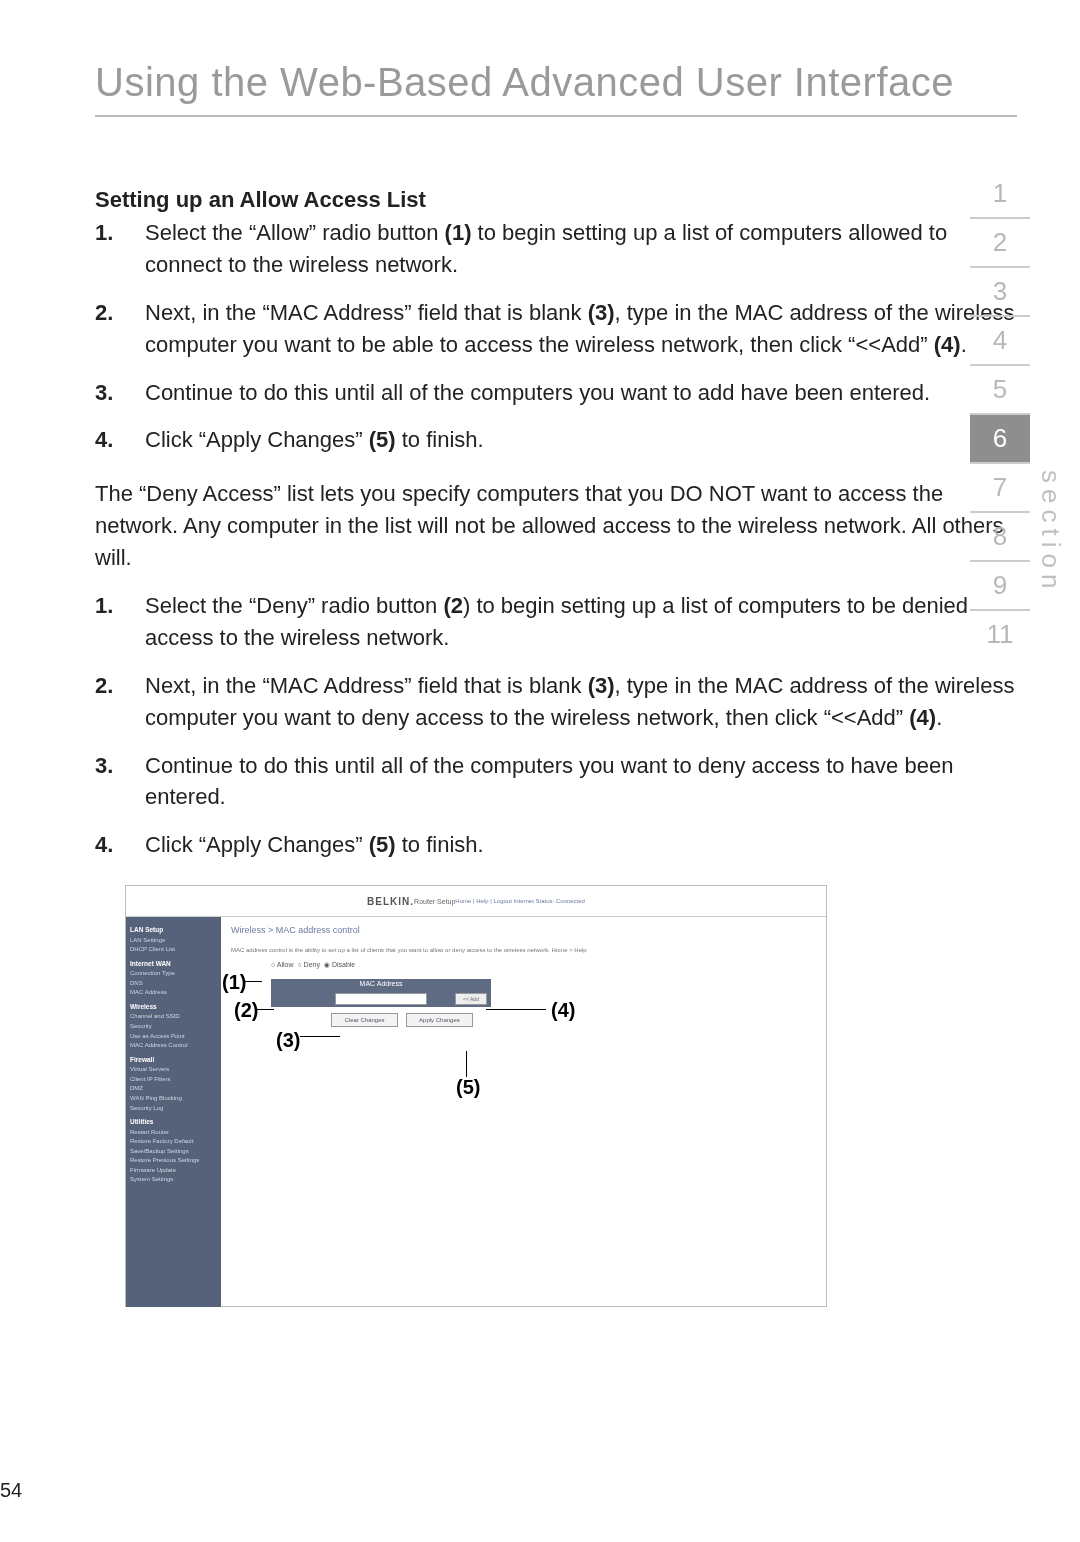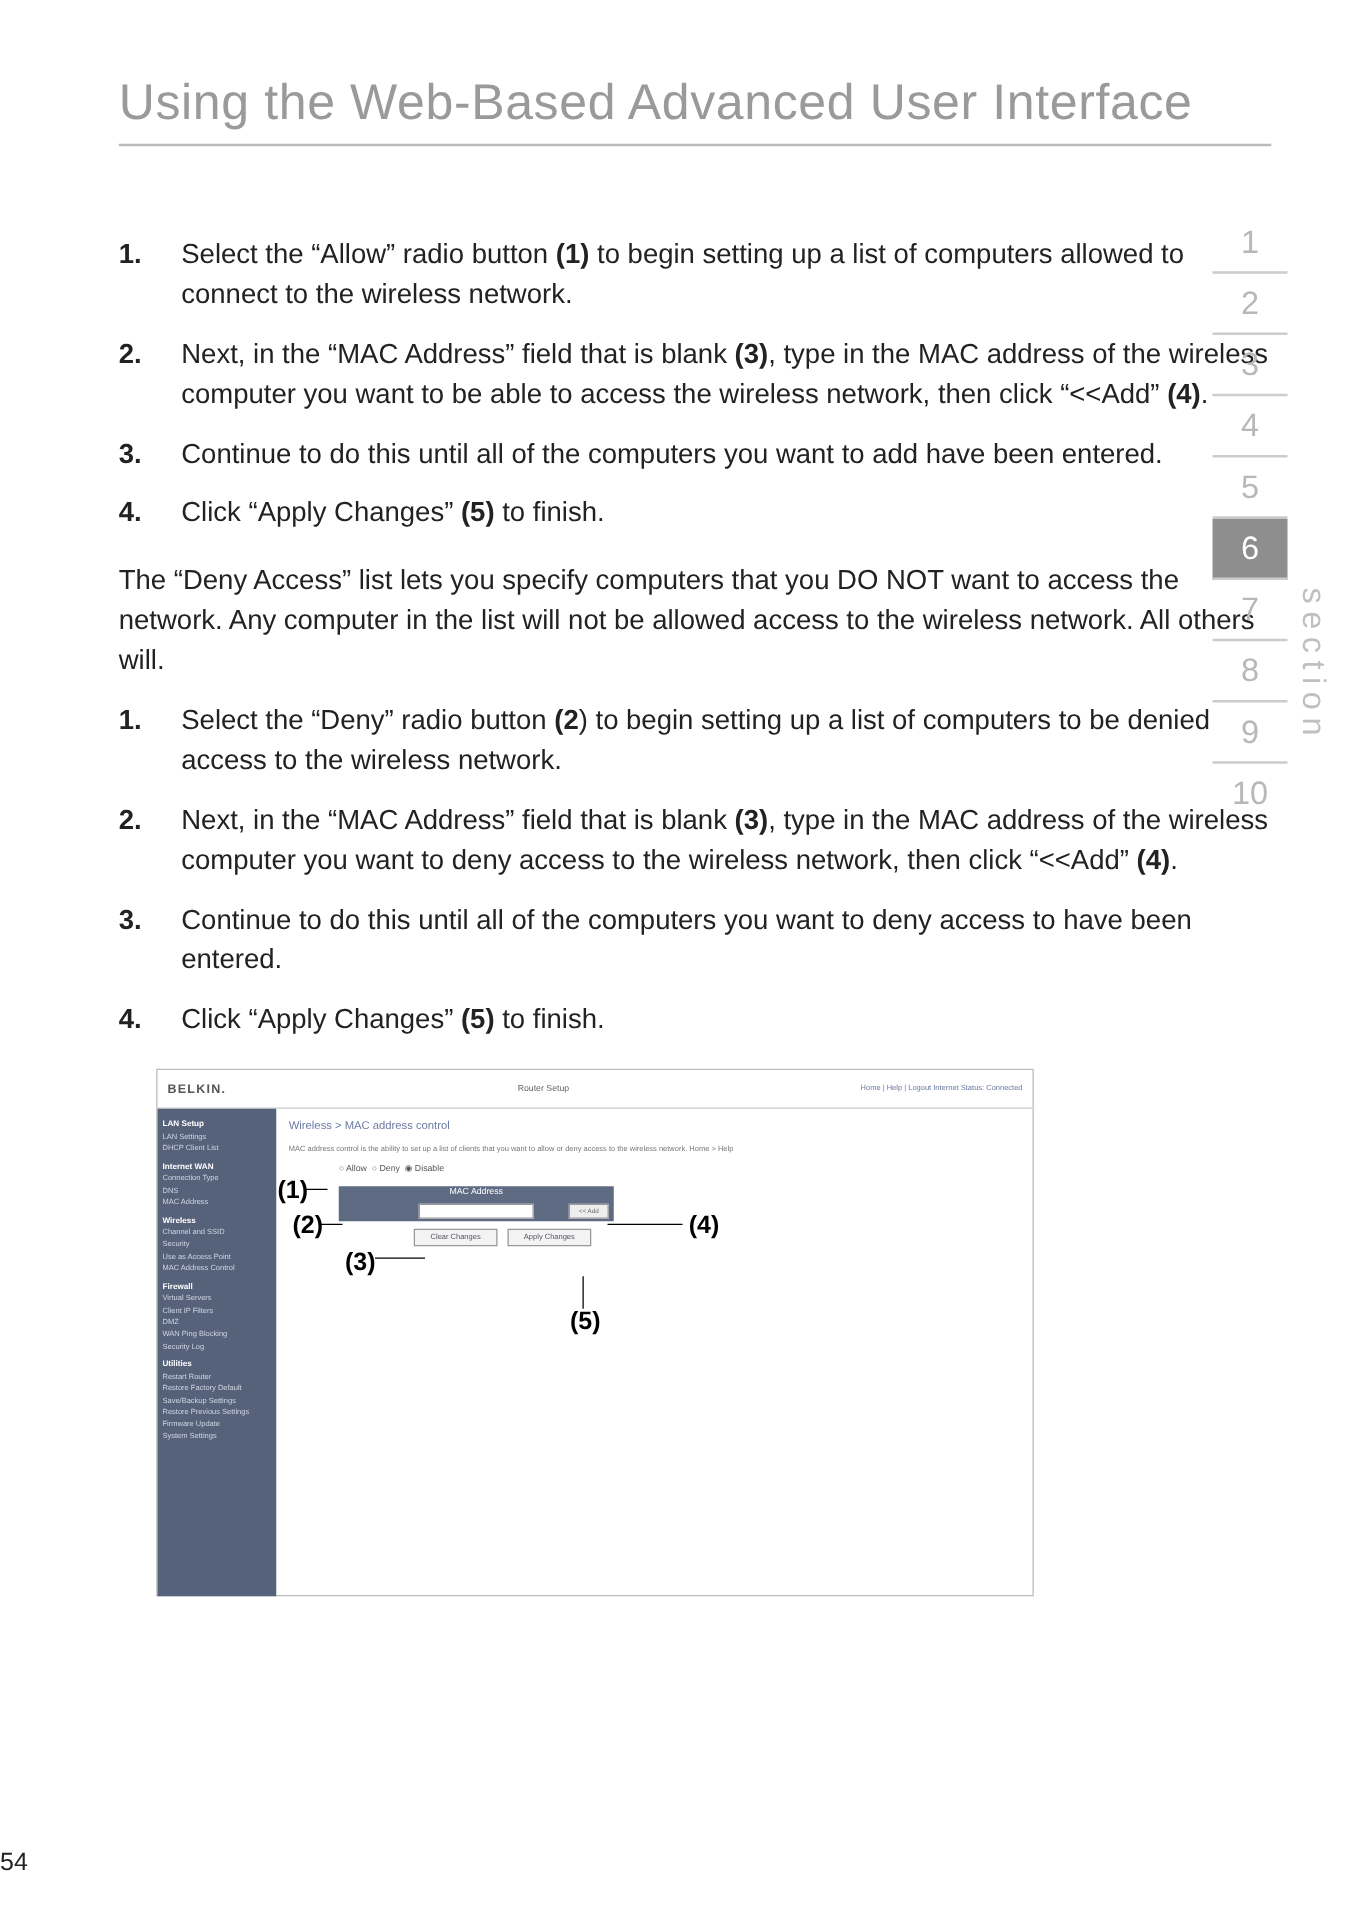--- a/index.html
+++ b/index.html
@@ -13,21 +13,21 @@
   ol.steps .n{font-weight:700;min-width:30px}
   b{font-weight:700}
   .pagenum{position:absolute;bottom:40px;left:0;width:100%;text-align:left;font-size:20px}
   .sidebar{position:absolute;top:170px;right:50px;width:60px;text-align:center}
   .sidebar .cell{font-size:26px;color:#b8b8b8;padding:8px 0;border-bottom:2px solid #ccc}
   .sidebar .cell:last-child{border-bottom:none}
   .sidebar .cell.active{background:#8e8e8e;color:#fff}
   .side-label{position:absolute;top:470px;right:14px;color:#c0c0c0;font-size:26px;letter-spacing:6px;writing-mode:vertical-rl;text-orientation:mixed}
   
   .shot{position:relative;width:700px;height:420px;margin:24px 0 0 30px;border:1px solid #bbb;font-family:Arial;font-size:7px;color:#666;background:#fff}
-  .shot .hdr{height:30px;border-bottom:1px solid #ccc;display:flex;align-items:center;padding:0 8px;justify-content:space-between}
+  .shot .hdr{height:30px;border-bottom:1px solid #ccc;display:flex;align-items:center;padding:0 8px;justify-content:center}
   .shot .brand{font-weight:700;letter-spacing:1px;color:#555;font-size:10px}
   .shot .nav{background:#56617a;color:#cfd6e3;width:95px;height:390px;float:left;padding:4px 4px;box-sizing:border-box;font-size:6px;line-height:1.6}
   .shot .nav .grp{color:#fff;font-weight:700;margin-top:4px;font-size:6.5px}
   .shot .main{margin-left:95px;padding:8px 10px}
   .shot .bc{color:#6b7aa3;font-size:9px;margin-bottom:12px}
   .shot .desc{font-size:6px;color:#777;margin-bottom:8px}
   .shot .radios{font-size:7px;color:#555;margin-left:40px;margin-bottom:10px}
   .shot .block{position:relative;margin-left:40px;width:220px;height:28px;background:#5f6a83;margin-bottom:4px}
   .shot .block .lbl{text-align:center;color:#fff;font-size:7px;padding-top:1px}
   .shot .mac{position:absolute;left:50%;bottom:2px;transform:translateX(-50%);width:90px;height:10px;background:#fff;border:1px solid #999}
@@ -47,24 +47,25 @@
   <div class="sidebar" id="secnav">
       <div class="cell">1</div>
       <div class="cell">2</div>
       <div class="cell">3</div>
       <div class="cell">4</div>
       <div class="cell">5</div>
       <div class="cell active">6</div>
       <div class="cell">7</div>
       <div class="cell">8</div>
       <div class="cell">9</div>
-      <div class="cell">10</div>
+      <div class="cell">11</div>
     </div>
   <div class="side-label">section</div>
 
+  <h2 class="sub">Setting up an Allow Access List</h2>
   <ol class="steps">
     <li>
         <span class="n">1.</span>
       <span><span>Select the “Allow” radio button </span><b>(1)</b><span> to begin setting up a list of computers allowed to connect to the wireless network.</span></span>
       </li>
     <li>
         <span class="n">2.</span>
       <span><span>Next, in the “MAC Address” field that is blank </span><b>(3)</b><span>, type in the MAC address of the wireless computer you want to be able to access the wireless network, then click “&lt;&lt;Add” </span><b>(4)</b><span>.</span></span>
       </li>
     <li>

